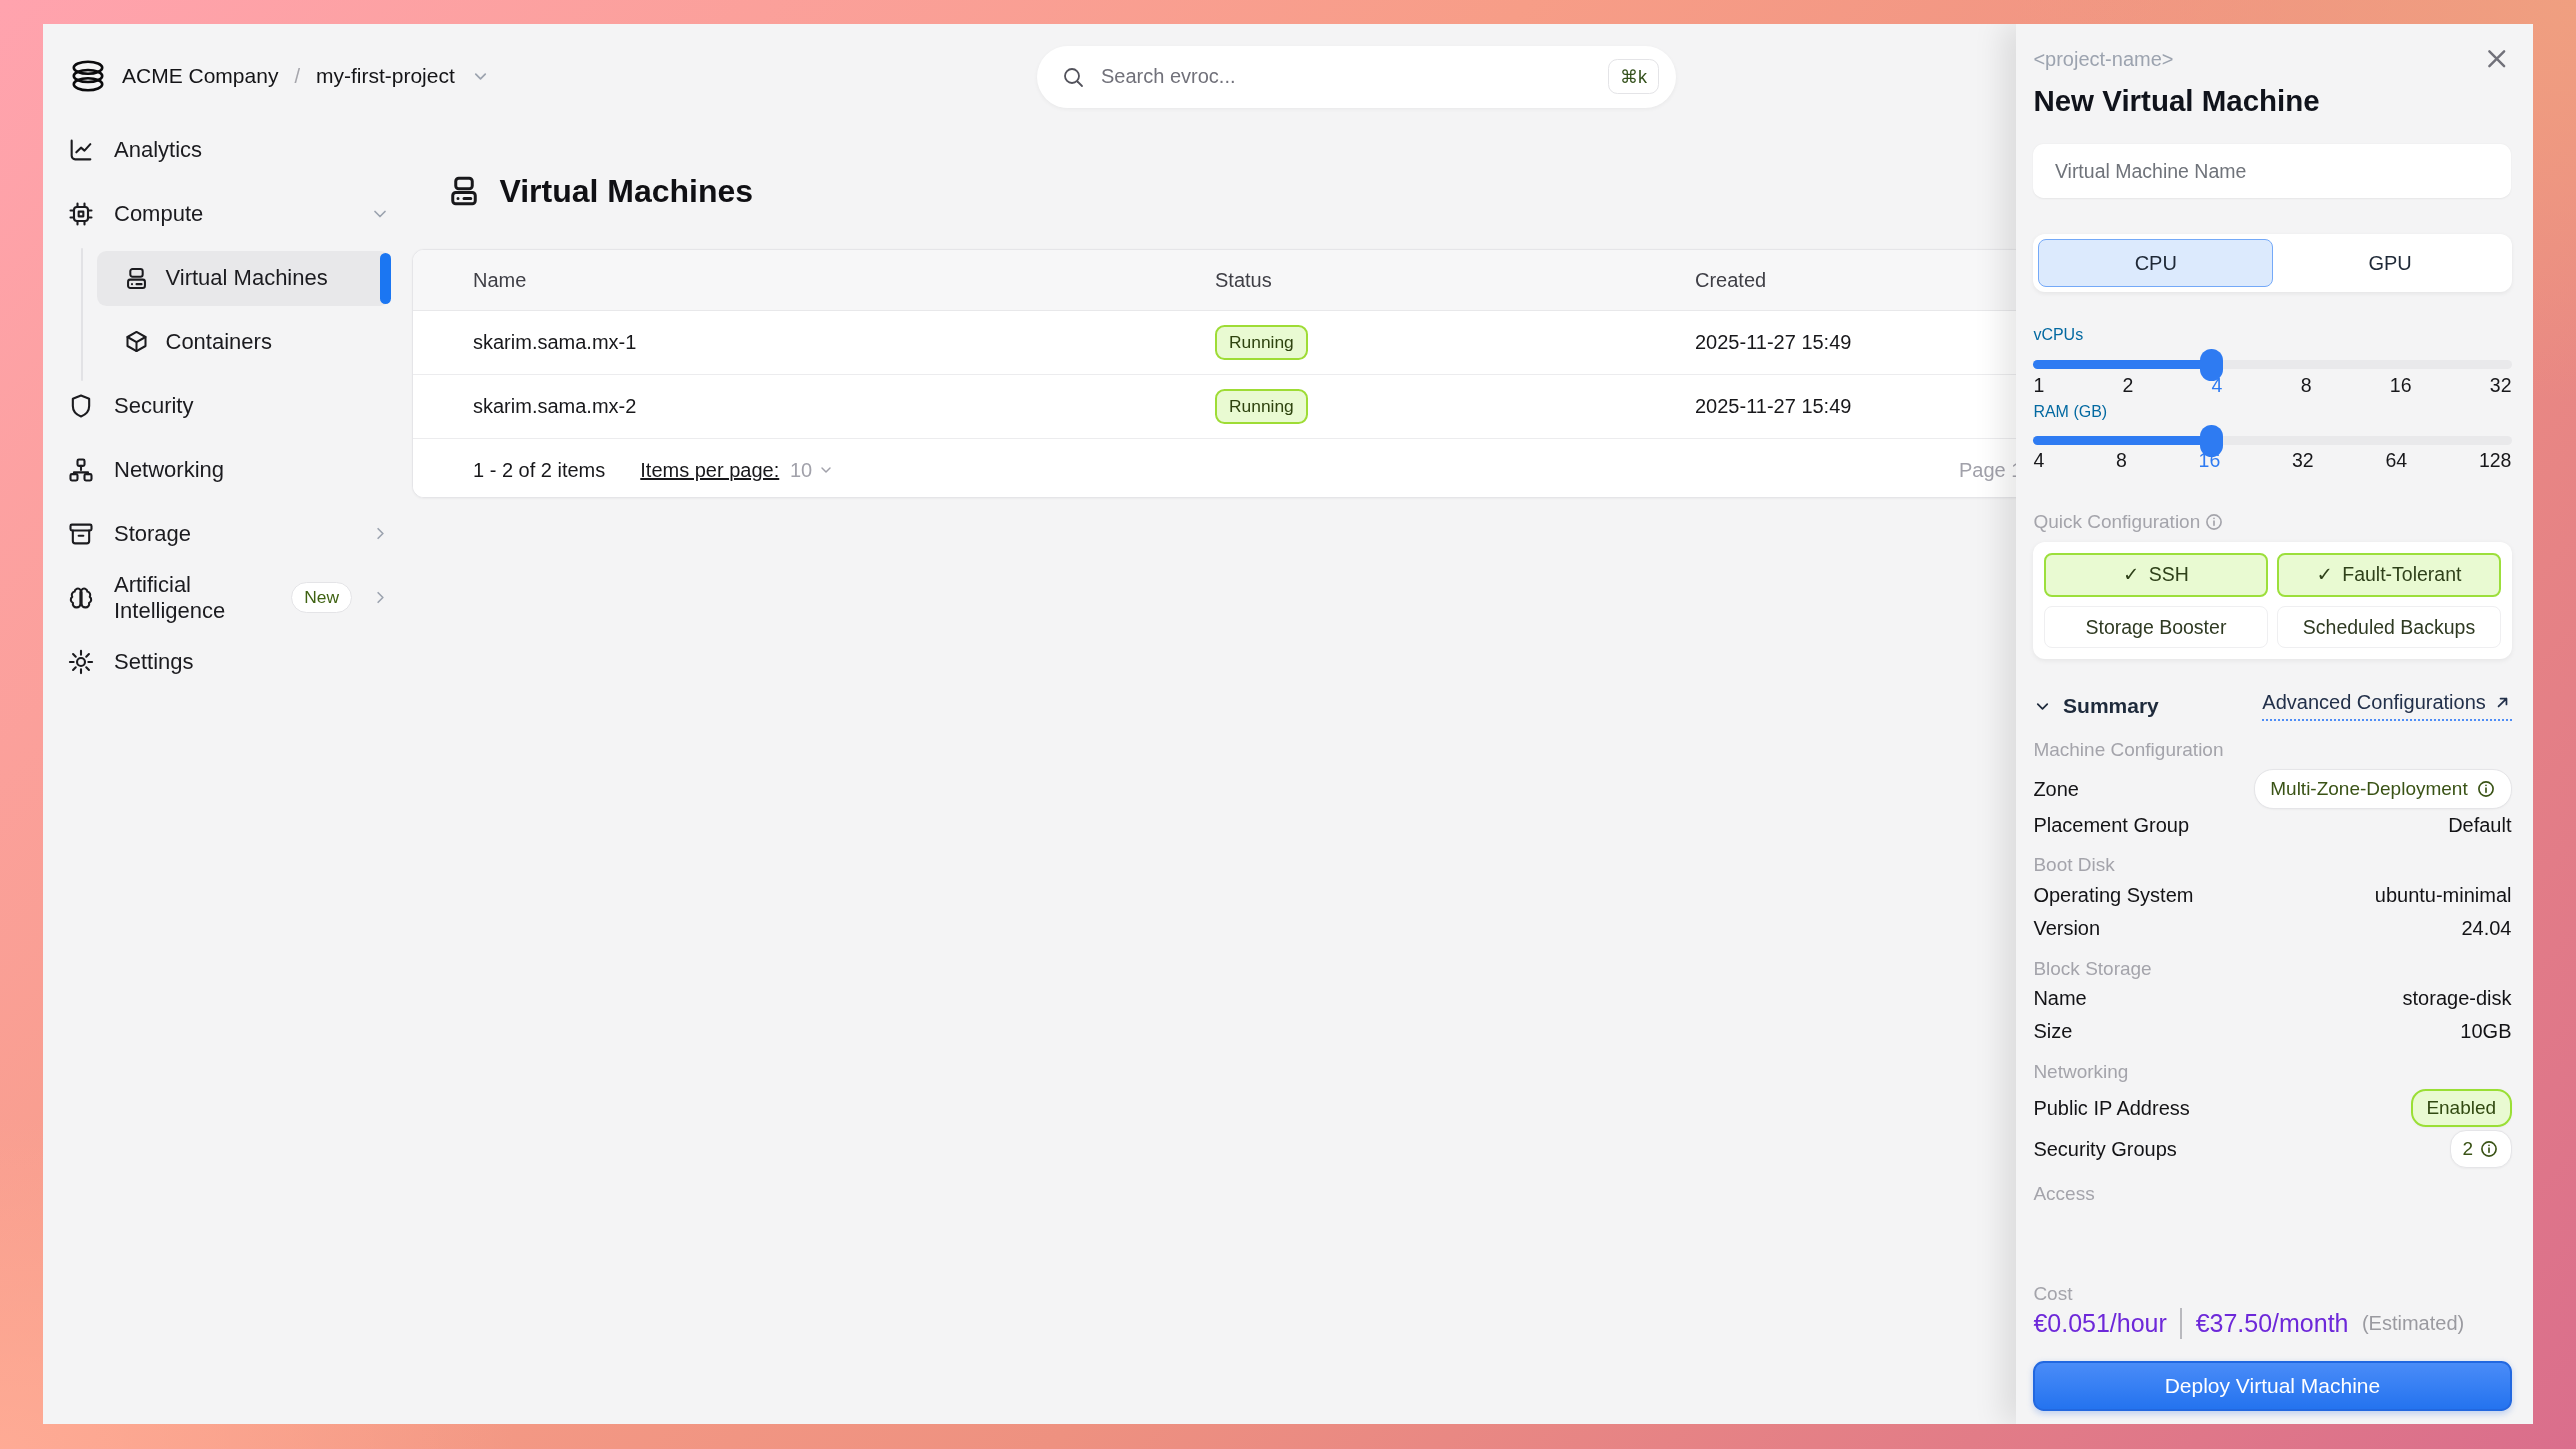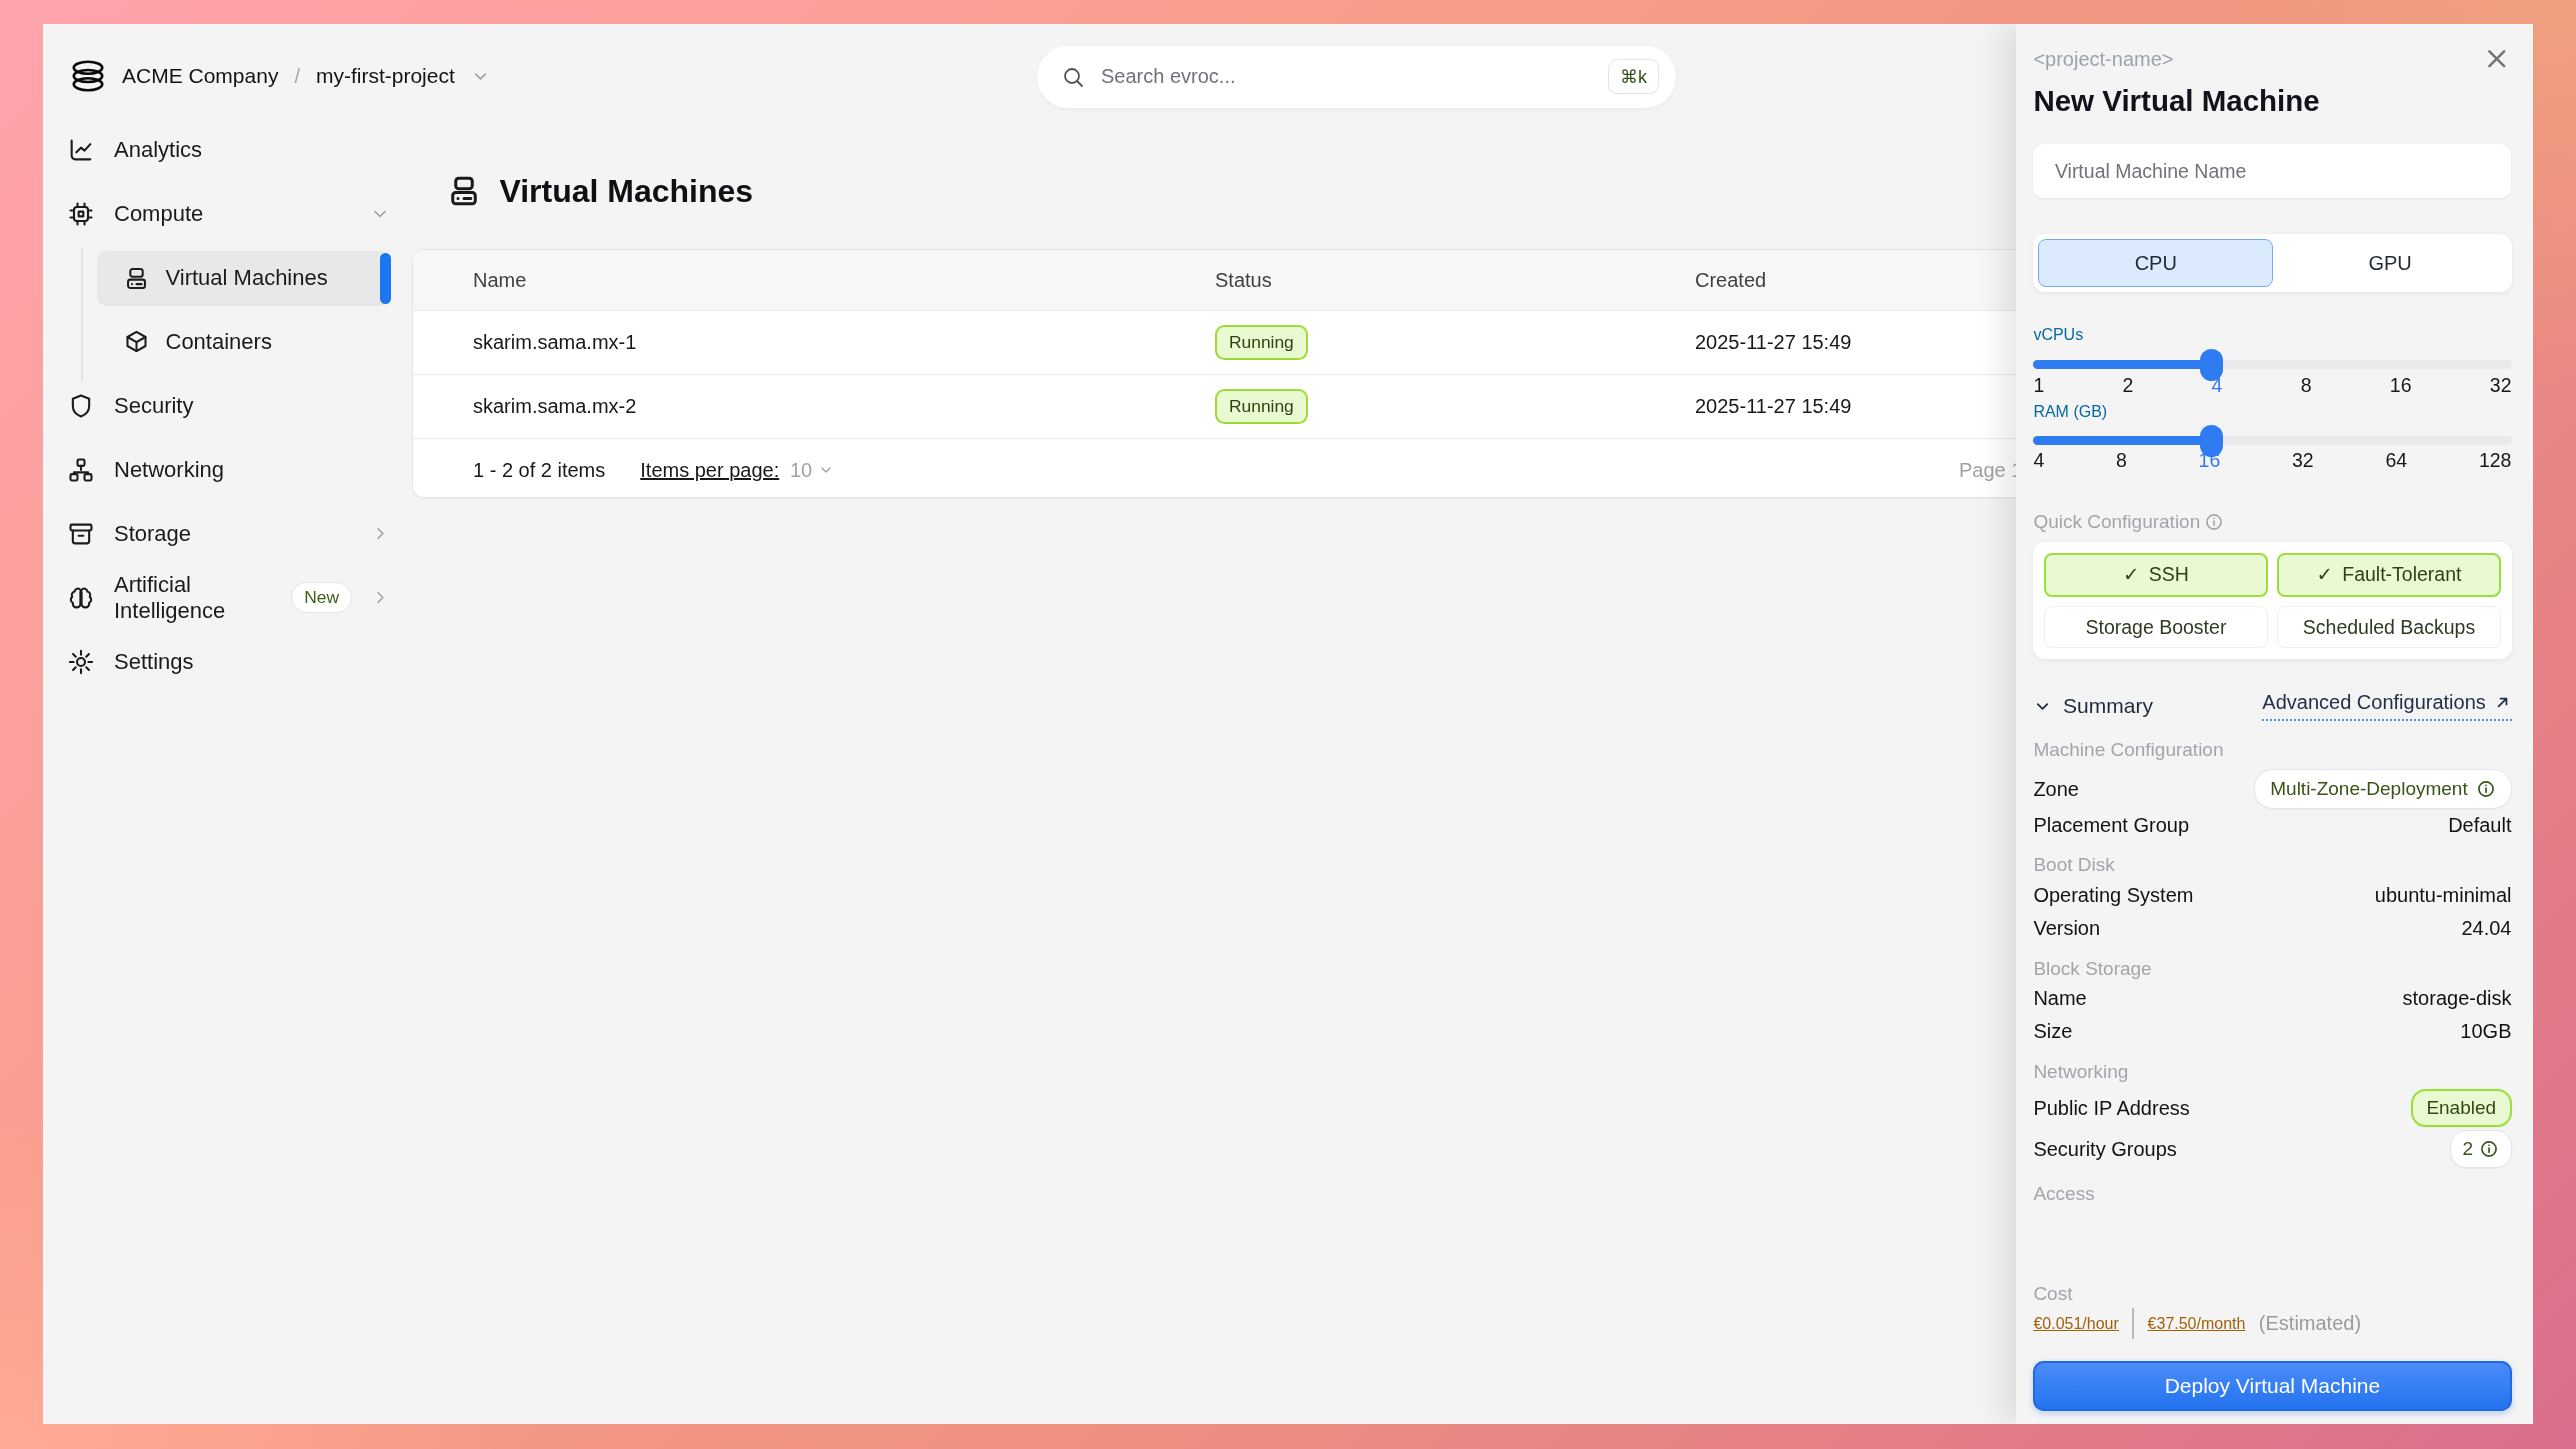--- a/index.html
+++ b/index.html
@@ -126,34 +126,34 @@
     box-shadow:0 1.3px 5.4px rgba(0,0,0,.06); padding:10.7px; display:grid;
     grid-template-columns:1fr 1fr; gap:9.4px; }
   .q-btn { border-radius:8px; display:flex; align-items:center;
     justify-content:center; gap:9.4px; font-size:19.5px; color:#2F3A22;
     background:#fff; border:1.3px solid #EFEFF1; cursor:pointer; }
   .q-btn.sel { background:#E9FAD2; border:2px solid #9CDF3B; color:#2F411A; }
 
   .sum-head { top:667px; display:flex; align-items:center;
     justify-content:space-between; }
   .sum-left { display:flex; align-items:center; gap:10.7px; font-size:21px;
-    font-weight:400; color:#1E2A3B; }
+    font-weight:700; color:#1E2A3B; }
   .adv-link { display:flex; align-items:center; gap:6.7px; font-size:20px;
     color:#22304A; border-bottom:2.7px dotted #4E8DF6; padding-bottom:5.4px;
     cursor:pointer; }
 
   .pill { display:inline-flex; align-items:center; gap:8px; background:#fff;
     border:1.3px solid #E5E5E8; border-radius:19px; padding:0 14.8px; height:40px;
     font-size:19px; color:#3A5316; box-shadow:0 0.7px 2px rgba(0,0,0,.04); }
   .pill.small { height:38px; padding:0 12px; gap:5.4px; border-radius:16px; }
   .pill.green { background:#E9FAD2; border:2px solid #9ADF35; color:#324A12;
     height:38px; border-radius:14.8px; padding:0 13.4px; }
 
   .cost-row { top:1284px; display:flex; align-items:center; gap:13.4px; }
-  .price { font-size:16px; font-weight:500; color:#a16207;text-decoration:underline; }
+  .price { font-size:25px; font-weight:500; color:#6d28d9; }
   .cost-div { width:2px; height:31px; background:#B9B9BE; }
   .estim { font-size:20px; color:#9A9AA0; }
 
   .deploy { top:1337px; height:50px; border-radius:10.7px;
     background:linear-gradient(180deg,#4A8CF8 0%,#2473EF 100%);
     border:2px solid #2268E0; color:#fff; font-size:21px; display:flex;
     align-items:center; justify-content:center; cursor:pointer;
     box-shadow:0 2.7px 6.7px rgba(34,104,224,.25); }
 </style>
 </head>

